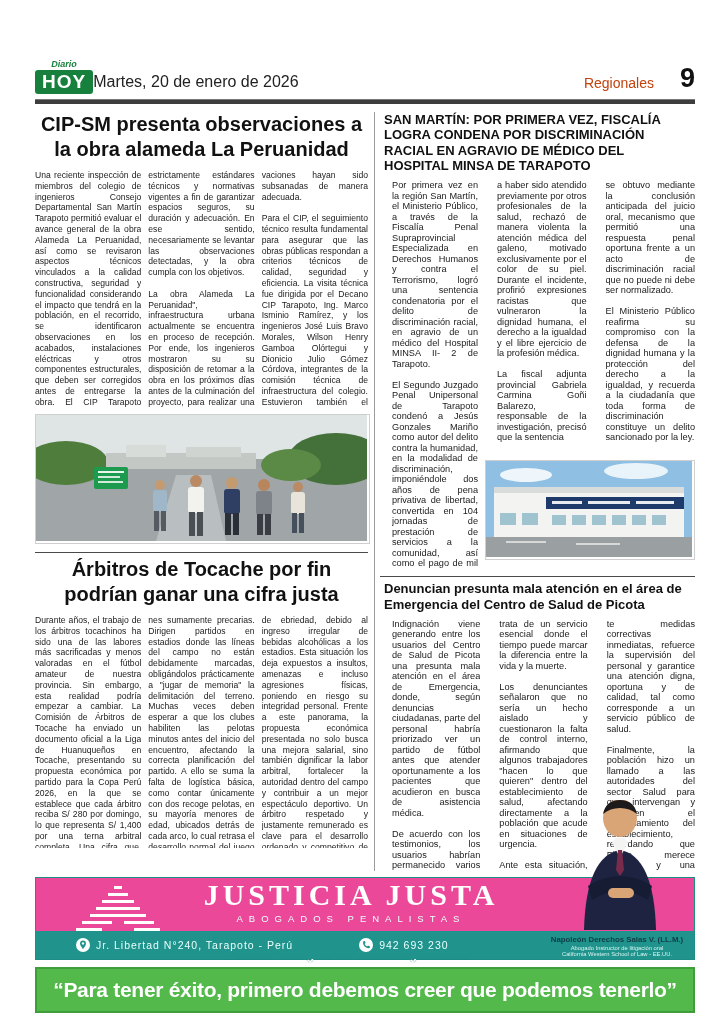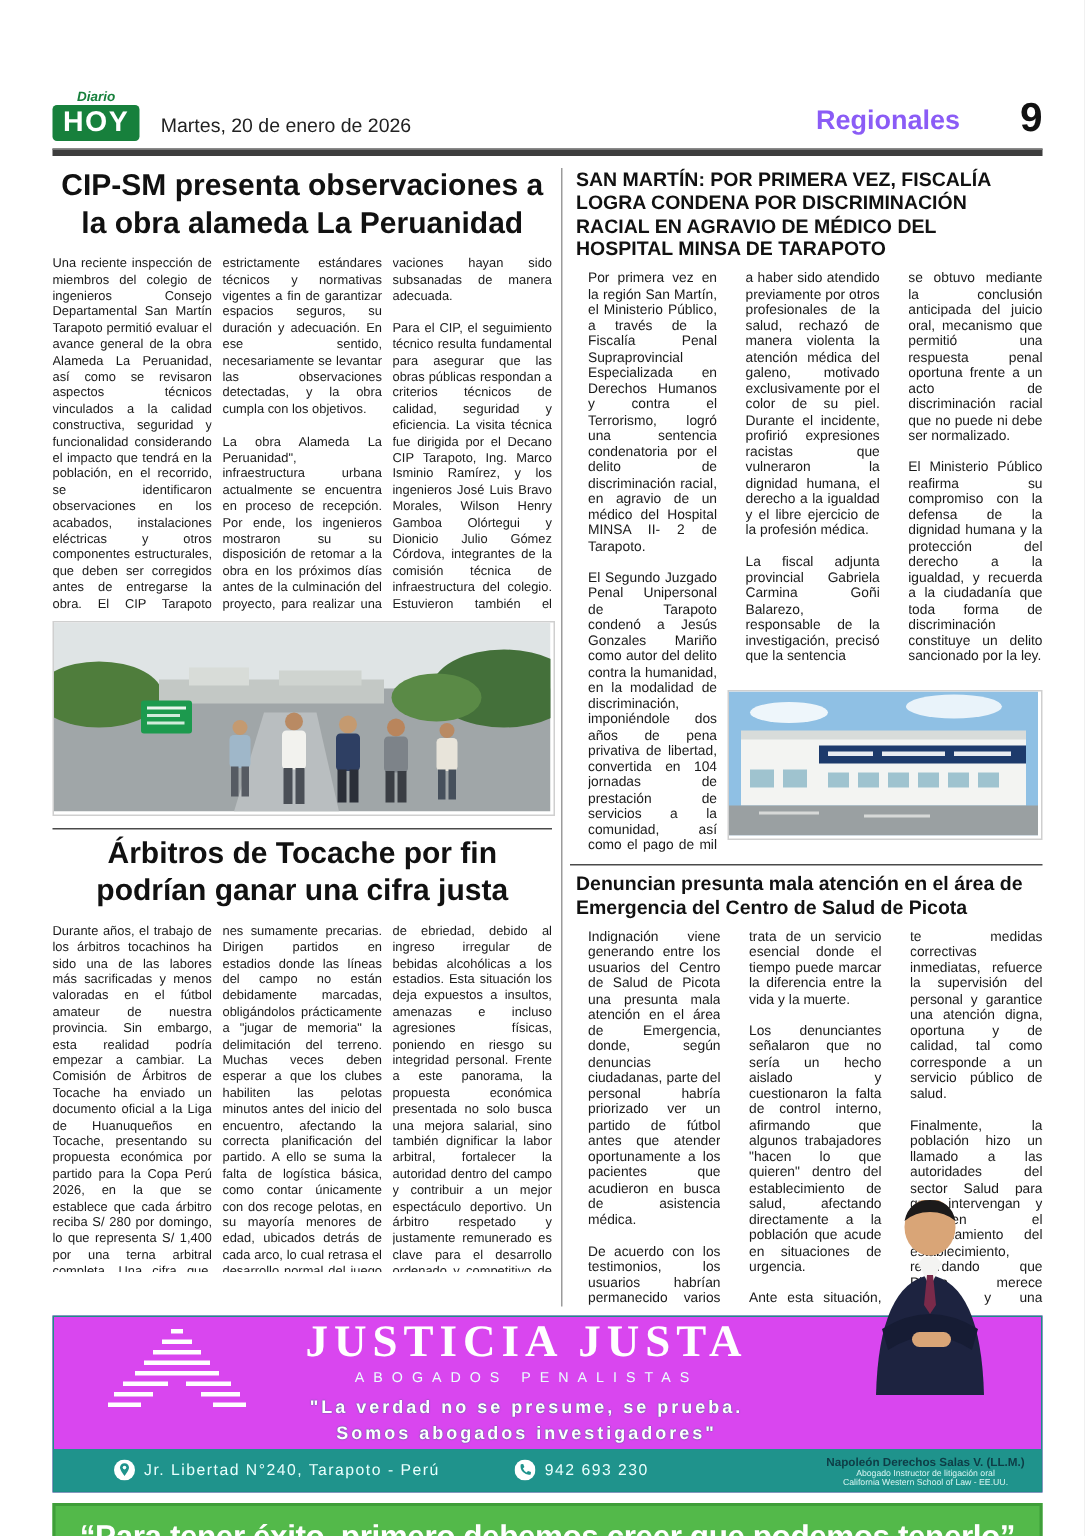--- a/index.html
+++ b/index.html
@@ -8,27 +8,27 @@
     width:723px;height:1024px;
     margin:0 auto;
     background:#ffffff;
     font-family:"Liberation Sans",sans-serif;
     color:#1a1a1a;
     box-sizing:border-box;
     padding:54px 28px 0 35px;
     overflow:hidden;
   }
   
-  .hdr{display:flex;align-items:flex-end;gap:14px;height:40px;}
+  .hdr{display:flex;align-items:flex-end;height:40px;}
   .logo{display:flex;flex-direction:column;align-items:center;line-height:1;}
   .logo .diario{font-size:9px;font-weight:bold;font-style:italic;color:#17803c;margin-bottom:1px;}
   .logo .hoy{background:#17803c;color:#fff;font-weight:bold;font-size:19px;letter-spacing:1px;padding:2px 7px 3px;border-radius:3px;}
-  .hdr .date{font-size:13px;color:#222;padding-bottom:3px;}
+  .hdr .date{font-size:16px;color:#222;padding-bottom:3px;}
   .hdr .spacer{flex:1;}
-  .hdr .section{font-size:18px;font-weight:bold;color:#8b5cf6;padding-bottom:3px;}
+  .hdr .section{font-size:14px;font-weight:normal;color:#c2410c;padding-bottom:3px;}
   .hdr .pagenum{font-size:27px;font-weight:bold;color:#111;margin-left:26px;}
   .hdr-rule{height:4px;background:#3d3d3d;margin-top:5px;border-top:1px solid #777;}
   
   .main{display:flex;margin-top:4px;}
   .half-l{width:333px;}
   .vdiv{width:1px;background:#9b9b9b;margin:4px 5px 0 6px;}
   .half-r{width:315px;}
   .hdiv{height:1px;background:#4a4a4a;margin:8px 0 4px;}
   
   .a-title-lg{font-size:20px;font-weight:bold;text-align:center;line-height:1.25;margin:4px 2px 8px;color:#111;}
@@ -47,39 +47,39 @@
   .a2-wrap{display:flex;gap:7px;height:388px;}
   .a2-col1{width:100px;}
   .a2-right{flex:1;display:flex;flex-direction:column;}
   .a2-right .cols{flex:0 0 276px;height:276px;}
   .photo-hospital{margin-top:4px;width:208px;height:98px;border:1px solid #cfcfcf;}
   
   .photo-alameda{width:333px;height:128px;margin-top:6px;border:1px solid #cfcfcf;}
   svg{display:block;}
   
   .ad{
-    position:relative;margin-top:6px;height:118px;background:#d946ef;
+    position:relative;margin-top:6px;height:83px;background:#ec4899;
     border:1px solid #1d8d86;box-sizing:border-box;
   }
   .ad-main{position:relative;height:78px;overflow:visible;}
   .ad-logo{position:absolute;left:36px;top:6px;}
   .ad-titleblock{position:absolute;left:150px;top:2px;width:330px;text-align:center;}
   .ad-brand{font-family:"Liberation Serif",serif;font-size:30px;letter-spacing:4px;color:#ffffff;font-weight:bold;line-height:1;}
   .ad-tag{font-size:9.5px;letter-spacing:6px;color:#eafffd;margin-top:3px;}
   .ad-quote{
     font-size:12px;font-weight:bold;letter-spacing:2px;color:#ffffff;
     text-align:center;white-space:pre-line;line-height:1.45;margin-top:6px;
     text-shadow:0 0 1px #0b6d66;
   }
   .ad-strip{
     position:absolute;left:0;right:0;bottom:0;height:28px;background:#1f938c;
     display:flex;align-items:center;gap:10px;padding-left:40px;box-sizing:border-box;
   }
   .ad-contact{display:flex;align-items:center;gap:6px;color:#e9fffd;font-size:10.5px;letter-spacing:1px;}
-  .ad-contact + .ad-contact{margin-left:40px;}
+  .ad-contact + .ad-contact{margin-left:56px;}
   .lawyer-fig{position:absolute;right:18px;bottom:26px;z-index:3;}
   .lawyer-id{
     position:absolute;right:2px;bottom:1px;width:150px;text-align:center;z-index:4;line-height:1.15;
   }
   .lawyer-name{font-size:7.8px;font-weight:bold;color:#0e3d46;}
   .lawyer-t{font-size:5.8px;color:#d7f5f2;}
   
   .footer{
     margin-top:7px;height:46px;background:#53b94a;border:2px solid #3f9e39;
     display:flex;align-items:center;justify-content:center;box-sizing:border-box;

